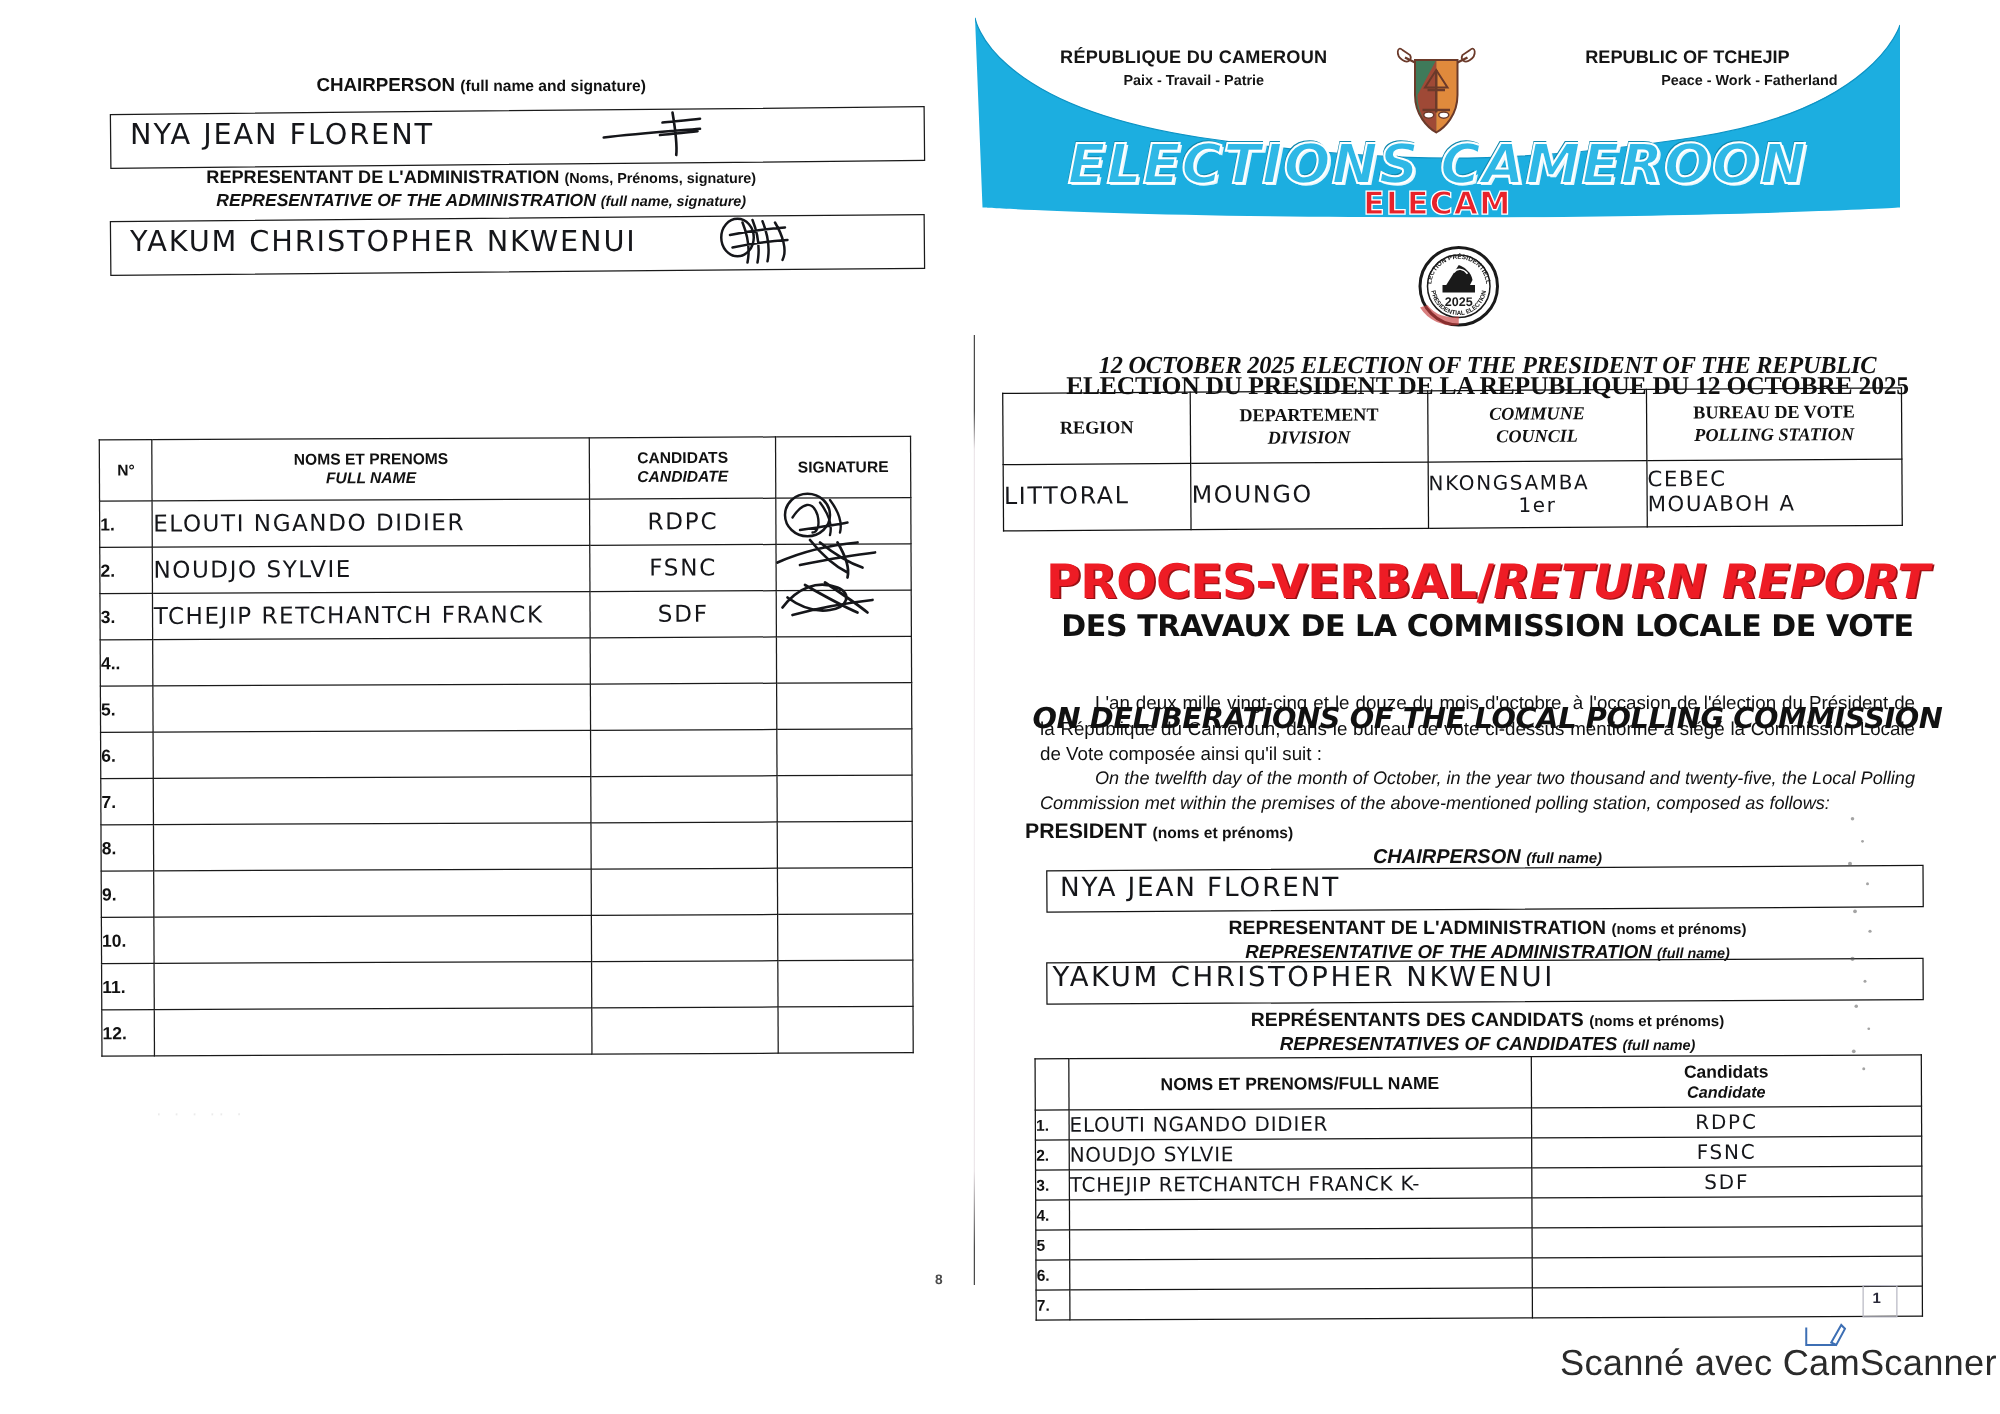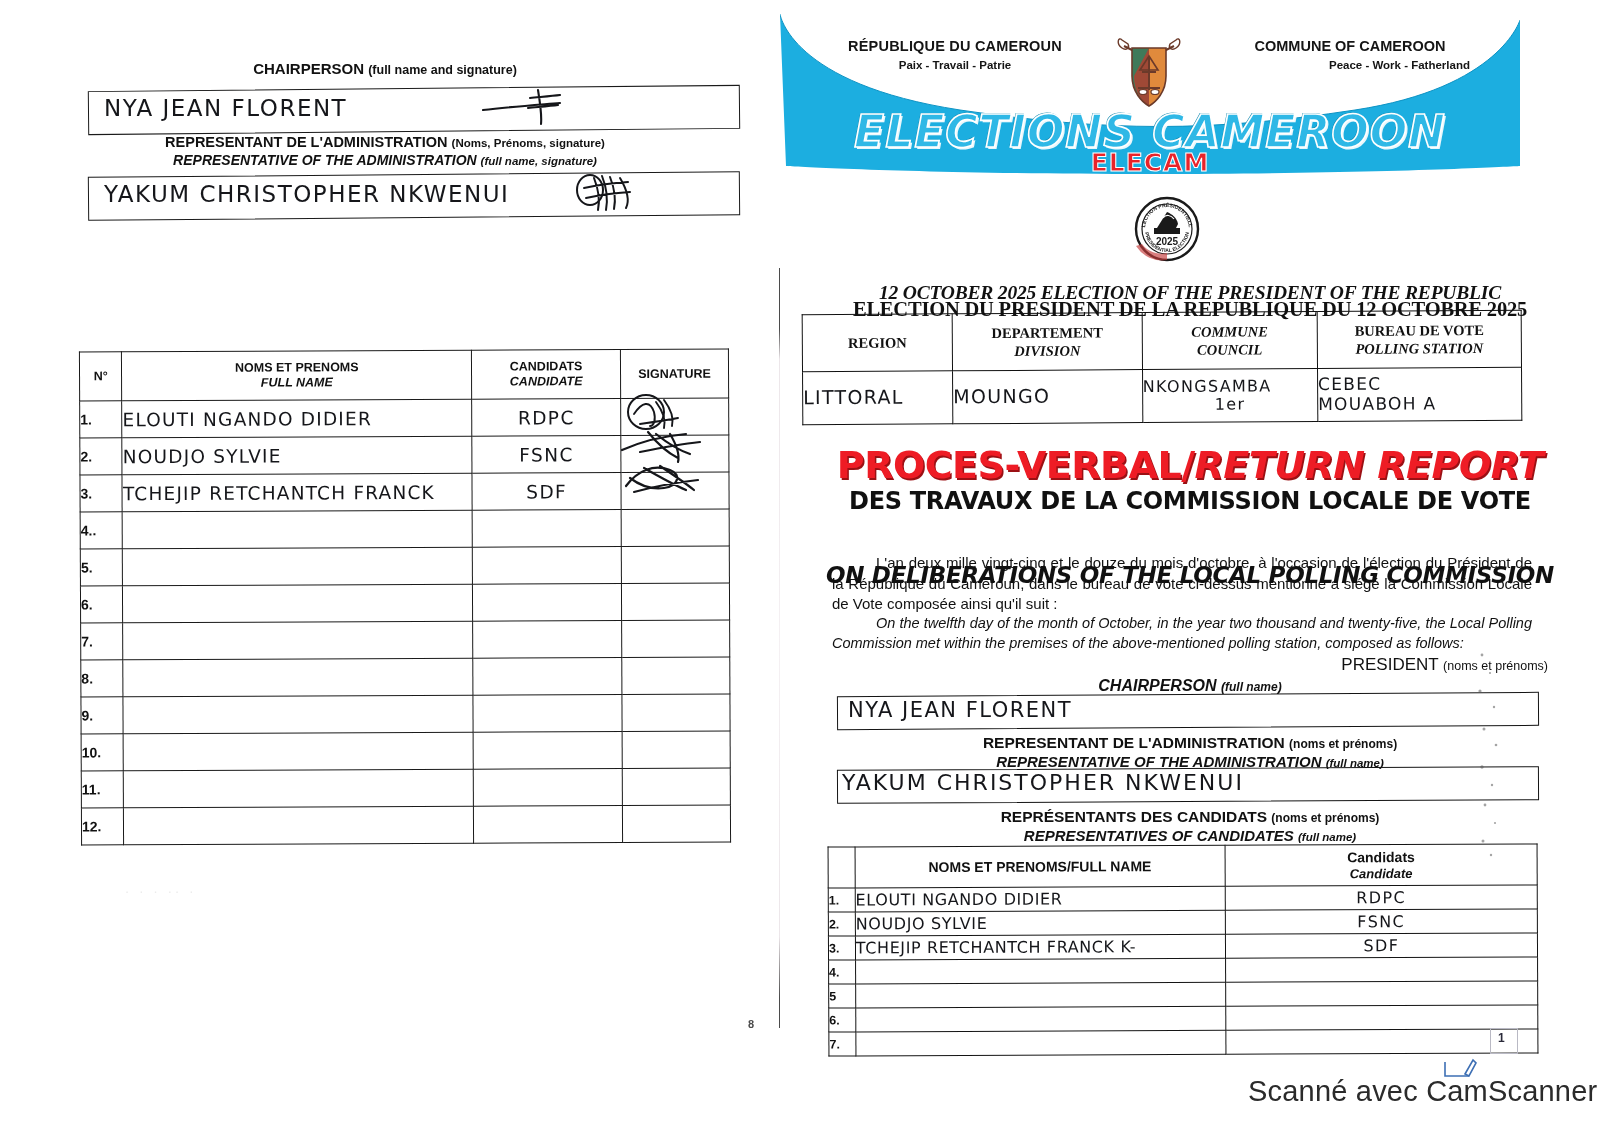--- a/index.html
+++ b/index.html
@@ -119,22 +119,22 @@
   #pv-sub-en{position:absolute;left:40px;top:514px;width:740px;text-align:center;
       font-size:23px;font-weight:bold;font-style:italic;letter-spacing:-.3px;
       font-family:"DejaVu Sans",sans-serif;margin-top:48px;}
 
   #body-fr{position:absolute;left:52px;top:553px;width:700px;font-size:15px;
       line-height:1.38;text-indent:44px;text-align:justify;
       font-family:"Liberation Sans",sans-serif;}
   #body-en{position:absolute;left:52px;top:613px;width:700px;font-size:14.5px;
       line-height:1.38;font-style:italic;text-indent:44px;text-align:justify;}
 
-  #pres-label{position:absolute;left:28px;top:655px;width:740px;text-align:right;
-      font-size:17px;font-weight:normal;}
+  #pres-label{position:absolute;left:40px;top:655px;width:740px;text-align:left;
+      font-size:17px;font-weight:bold;}
   #pres-label .paren{font-size:12.5px;}
   #chair-label{position:absolute;left:40px;top:677px;width:740px;text-align:center;
       font-size:16px;font-weight:bold;font-style:italic;}
   #chair-label .paren{font-size:12px;}
 
   #pres-box{position:absolute;left:57px;top:694px;width:700px;height:32px;
       border:1.5px solid #141414;transform:rotate(-0.35deg);}
   #pres-value{position:absolute;left:68px;top:698px;font-size:21px;}
 
   #radmin-fr{position:absolute;left:40px;top:734px;width:740px;text-align:center;
@@ -330,21 +330,21 @@
 <div class="page" id="right-page">
 
   <div id="banner">
     <svg id="banner-svg" width="740" height="160" viewBox="0 0 740 160">
       <path d="M0,0 C0,0 10,70 180,96 C330,118 430,118 575,96 C720,74 740,6 740,6
                L740,152 C740,152 600,160 370,160 C140,160 6,152 6,152 Z" fill="#1CAEE0"></path>
       <path d="M0,0 C0,0 10,70 180,96 C330,118 430,118 575,96 C720,74 740,6 740,6" fill="none" stroke="#0d93c4" stroke-width="1"></path>
     </svg>
     <div id="banner-fr">RÉPUBLIQUE DU CAMEROUN</div>
     <div id="banner-fr-sub">Paix - Travail - Patrie</div>
-    <div id="banner-en">COMMUNE OF CAMEROON</div>
+    <div id="banner-en">REPUBLIC OF TCHEJIP</div>
     <div id="banner-en-sub">Peace - Work - Fatherland</div>
 
     <svg id="coat-of-arms" viewBox="0 0 74 86">
       <path d="M10,14 C6,10 4,18 10,22 C14,25 18,22 16,18 Z" fill="#fff" stroke="#6b3a2a" stroke-width="1.4"></path>
       <path d="M64,14 C68,10 70,18 64,22 C60,25 56,22 58,18 Z" fill="#fff" stroke="#6b3a2a" stroke-width="1.4"></path>
       <path d="M12,20 L24,26 M62,20 L50,26" stroke="#6b3a2a" stroke-width="2"></path>
       <path d="M20,22 L54,22 L54,50 C54,66 44,76 37,80 C30,76 20,66 20,50 Z" fill="#3f7a5a"></path>
       <path d="M37,22 L54,22 L54,50 C54,66 44,76 37,80 Z" fill="#e08a3c"></path>
       <path d="M37,22 L37,80 C30,76 22,66 22,50 Z" fill="#c0392b" opacity=".75"></path>
       <path d="M20,22 L54,22 L54,50 C54,66 44,76 37,80 C30,76 20,66 20,50 Z" fill="none" stroke="#6b3a2a" stroke-width="1.6"></path>

